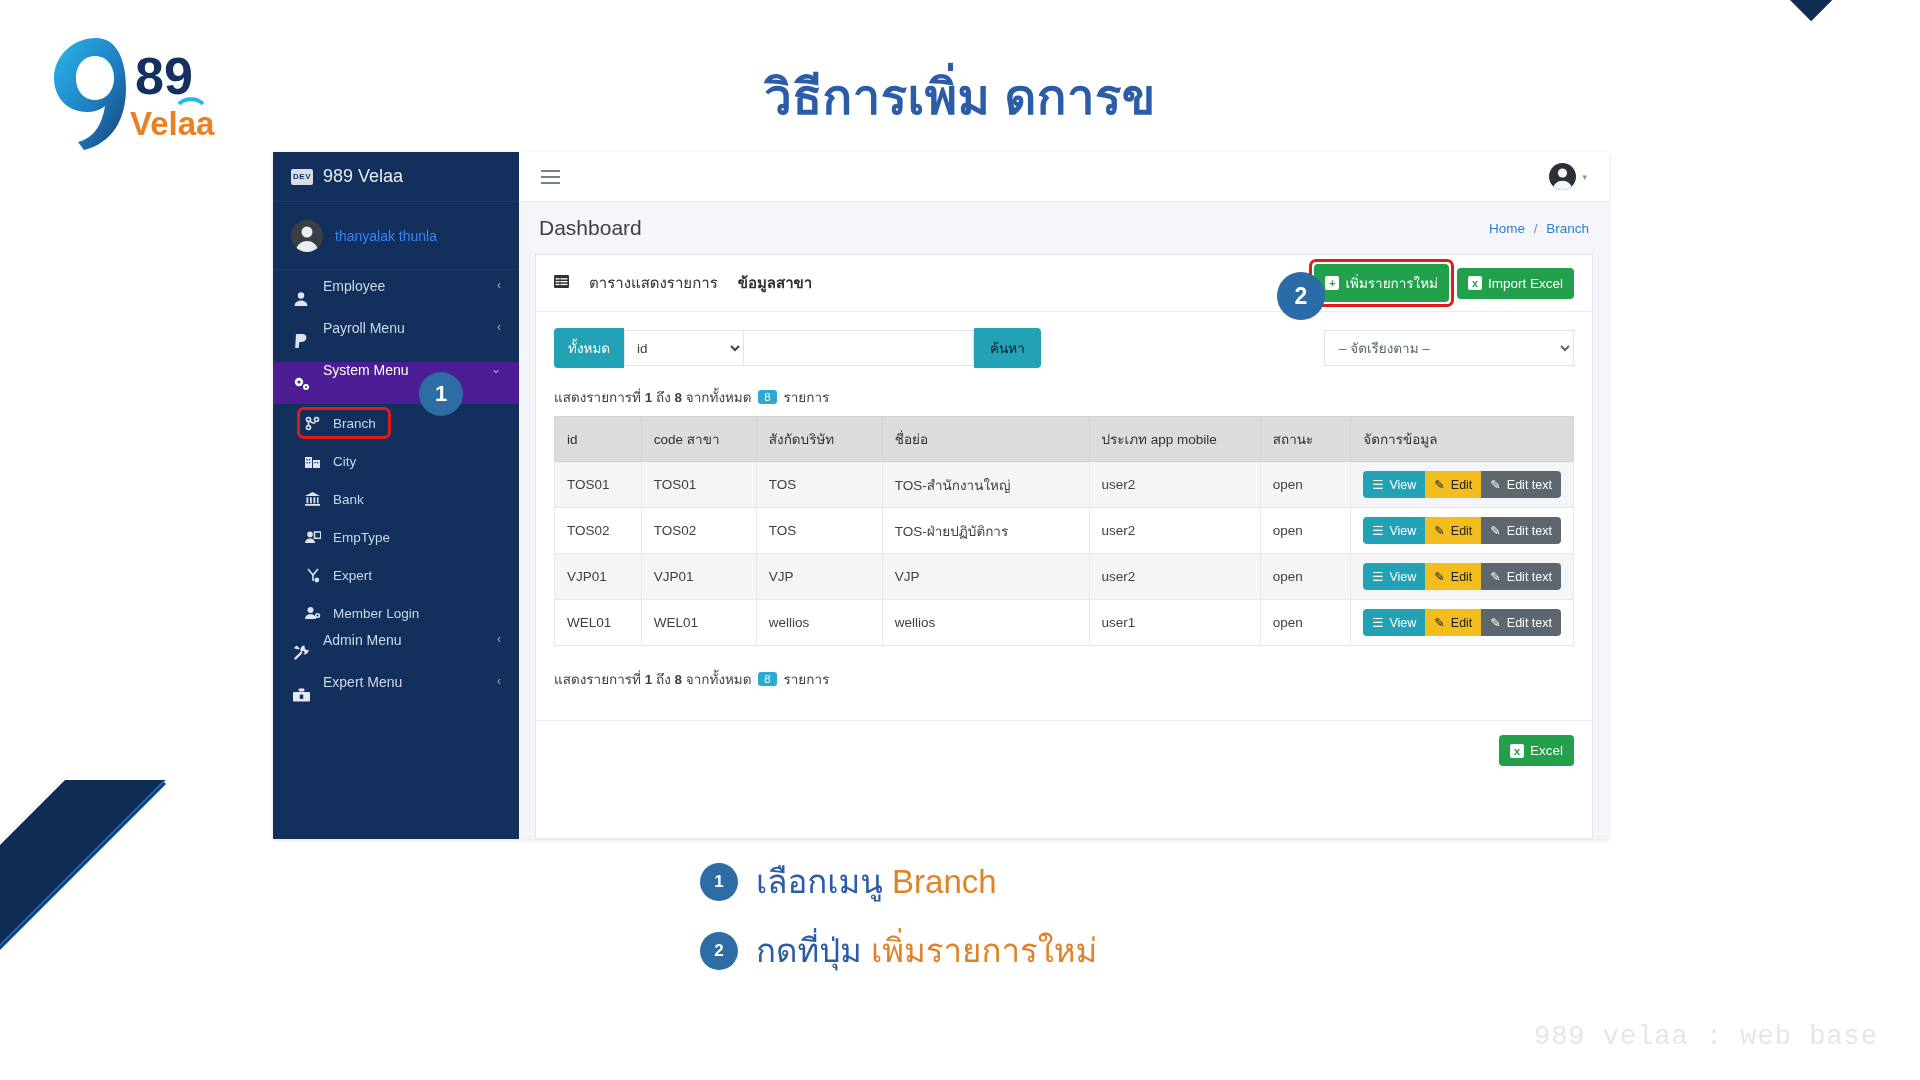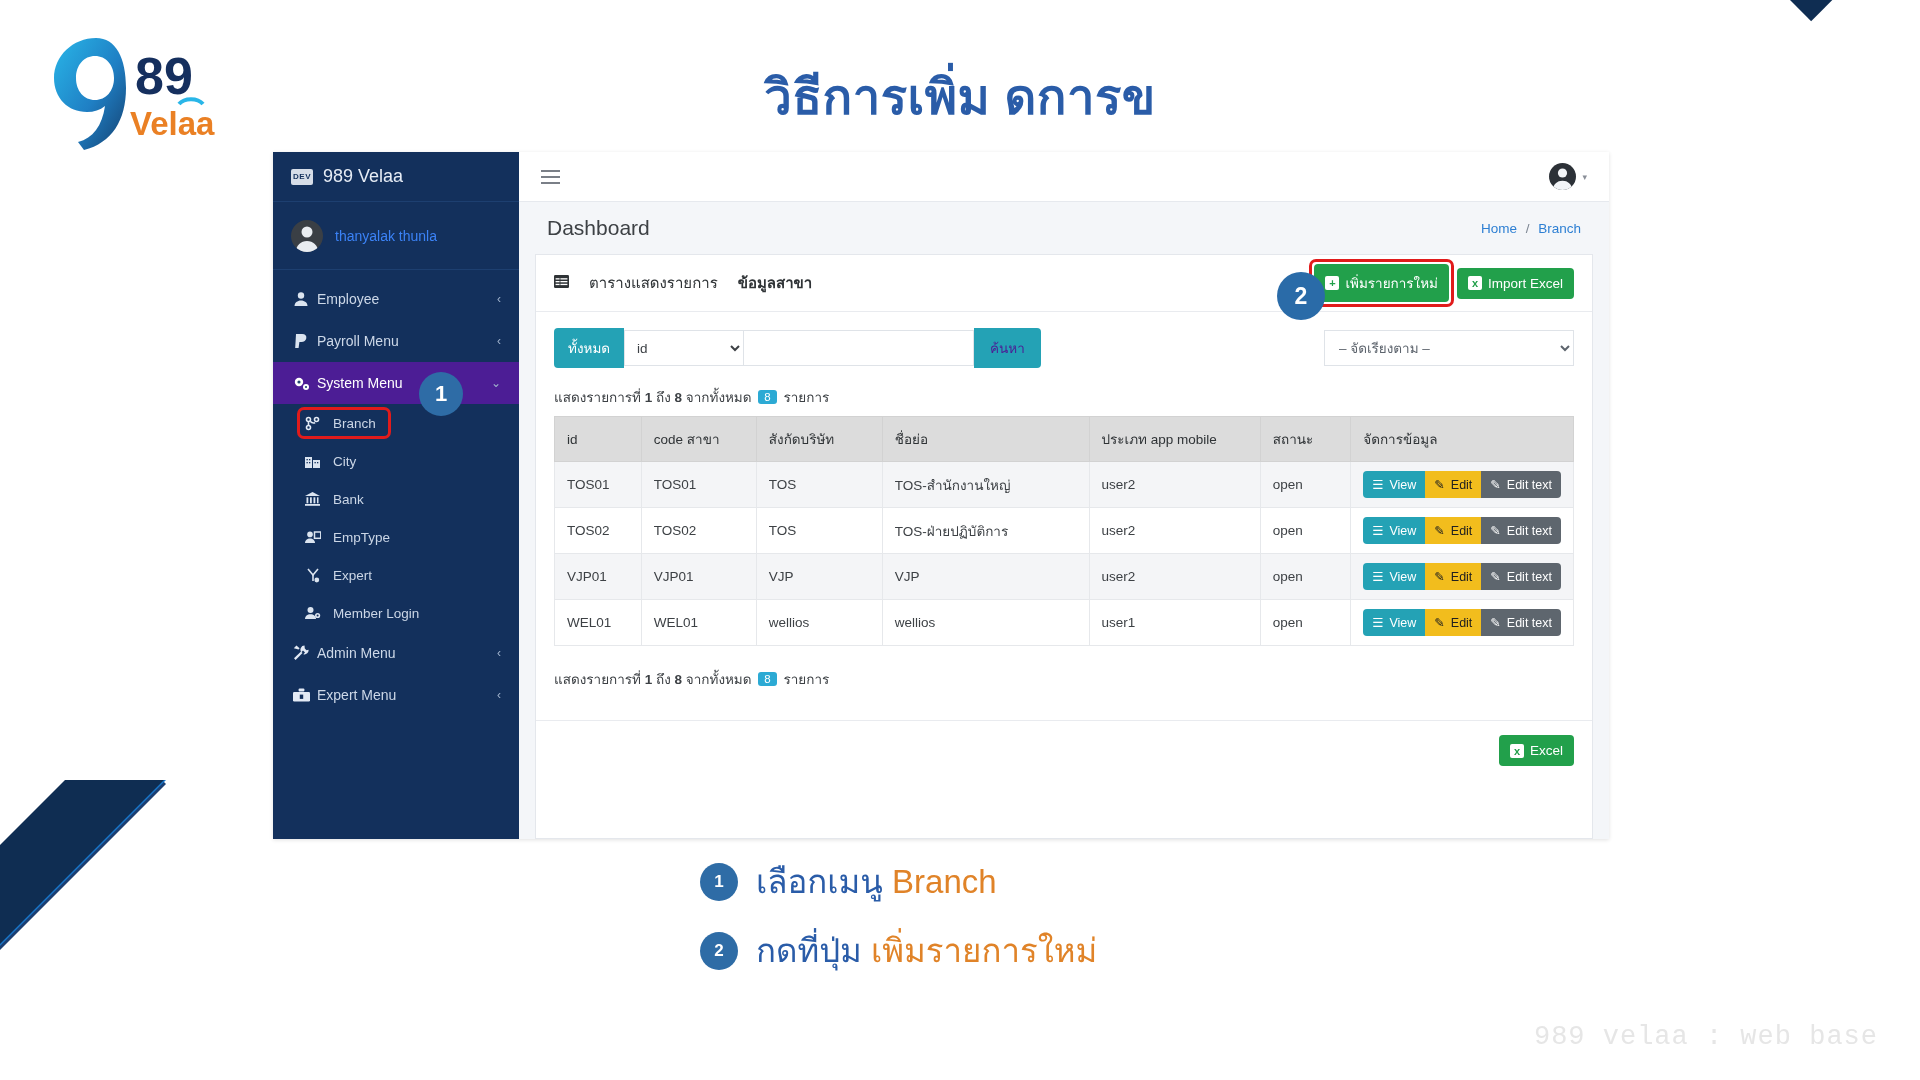--- a/index.html
+++ b/index.html
@@ -67,21 +67,21 @@
     padding: 0 18px; border-bottom: 1px solid #1d3f70;
   }
   .avatar {
     width: 32px; height: 32px; border-radius: 50%; background: #3a3f45;
     display:flex;align-items:flex-end;justify-content:center;overflow:hidden;
   }
   .sb-user-name { font-size: 14px; color: #3b82f6; }
 
   .sb-menu { padding-top: 8px; }
   .sb-item {
-    display: flex; align-items: center; gap: 6px;
+    display: flex; gap: 12px;
     height: 42px; padding: 0 18px; font-size: 14px; color: #cdd8e8;
     position: relative; cursor: pointer;
   }
   .sb-item.active { background: #4c1d95; color: #ffffff; }
   .sb-item .ic { width: 20px; display:flex; align-items:center; justify-content:center; color:#e3eaf5; }
   .sb-item .caret { margin-left: auto; font-size: 12px; color: #9fb2cc; }
   .sb-sub { display: flex; align-items: center; gap: 11px;
     height: 38px; padding: 0 18px 0 30px; font-size: 13.5px; color: #cbd6e6; cursor: pointer;}
   .sb-sub .ic { width: 19px; display:flex; align-items:center; justify-content:center; }
   .sb-sub.highlight > .hl-box {
@@ -106,21 +106,21 @@
   }
   .hamburger { display: flex; flex-direction: column; gap: 4px; cursor: pointer; }
   .hamburger span { display:block; width: 19px; height: 2px; background: #7a7f87; }
   .nav-right { display: flex; align-items: center; gap: 6px; }
   .nav-avatar { width: 27px; height: 27px; border-radius: 50%; background:#2c3137;
     display:flex;align-items:flex-end;justify-content:center;overflow:hidden; }
   .nav-caret { color:#8a8f98; font-size: 9px; }
 
   .content-head {
     height: 52px; display: flex; align-items: center; justify-content: space-between;
-    padding: 0 28px; background: #f4f6f9;
+    padding: 0 20px; background: #f4f6f9;
   }
   .page-title { font-size: 21px; color: #3d4145; font-weight: normal; }
   .breadcrumb { font-size: 13.5px; color: #2d7fd3; }
   .breadcrumb .bc-sep { color: #7c8592; margin: 0 5px; }
   .breadcrumb .bc-home { color: #2d7fd3; }
 
   .panel { margin: 0 16px 0 16px; background: #fff; border: 1px solid #e4e7ec; flex:1; min-height:0; }
   .panel-head {
     min-height: 54px; display: flex; align-items: center; justify-content: space-between;
     padding: 9px 18px; border-bottom: 1px solid #e9ebef;
@@ -149,21 +149,21 @@
 
   .panel-body { padding: 16px 18px 10px 18px; }
   .filter-row { display: flex; align-items: center; justify-content: space-between; gap: 10px; }
   .filter-left { display: flex; align-items: center; gap: 0; }
   .f-btn-all { background: #24a2b5; color:#fff; border:none; border-radius: 4px 0 0 4px;
     padding: 9px 14px; font-size: 13.5px; cursor: pointer; font-family:"Liberation Sans",sans-serif; }
   .f-select { height: 36px; border: 1px solid #dfe3e8; background:#fff; font-size: 13.5px;
     padding: 0 8px; color: #3d4145; width: 120px; font-family:"Liberation Sans",sans-serif; }
   .f-input { height: 36px; border: 1px solid #dfe3e8; border-left: none; width: 230px;
     padding: 0 10px; font-size: 13.5px; font-family:"Liberation Sans",sans-serif; }
-  .f-btn-search { background: #24a2b5; color:#4c1d95; border:none; border-radius: 0 4px 4px 0;
+  .f-btn-search { background: #24a2b5; color:#0f172a; border:none; border-radius: 0 4px 4px 0;
     padding: 9px 16px; font-size: 13.5px; cursor: pointer; font-family:"Liberation Sans",sans-serif; }
   .sort-select { height: 36px; width: 250px; border: 1px solid #dfe3e8; background: #fff;
     padding: 0 10px; font-size: 13.5px; color: #5d646d; font-family:"Liberation Sans",sans-serif; }
 
   .summary { font-size: 13.5px; color: #3d4145; margin: 18px 0 8px 0; }
   .summary b { font-weight: bold; }
   .badge-count { display:inline-block; background:#2caad4; color:#fff; border-radius: 3px;
     font-size: 11.5px; padding: 1px 6px; margin: 0 3px; vertical-align: 1px; }
 
   table { width: 100%; border-collapse: collapse; }

